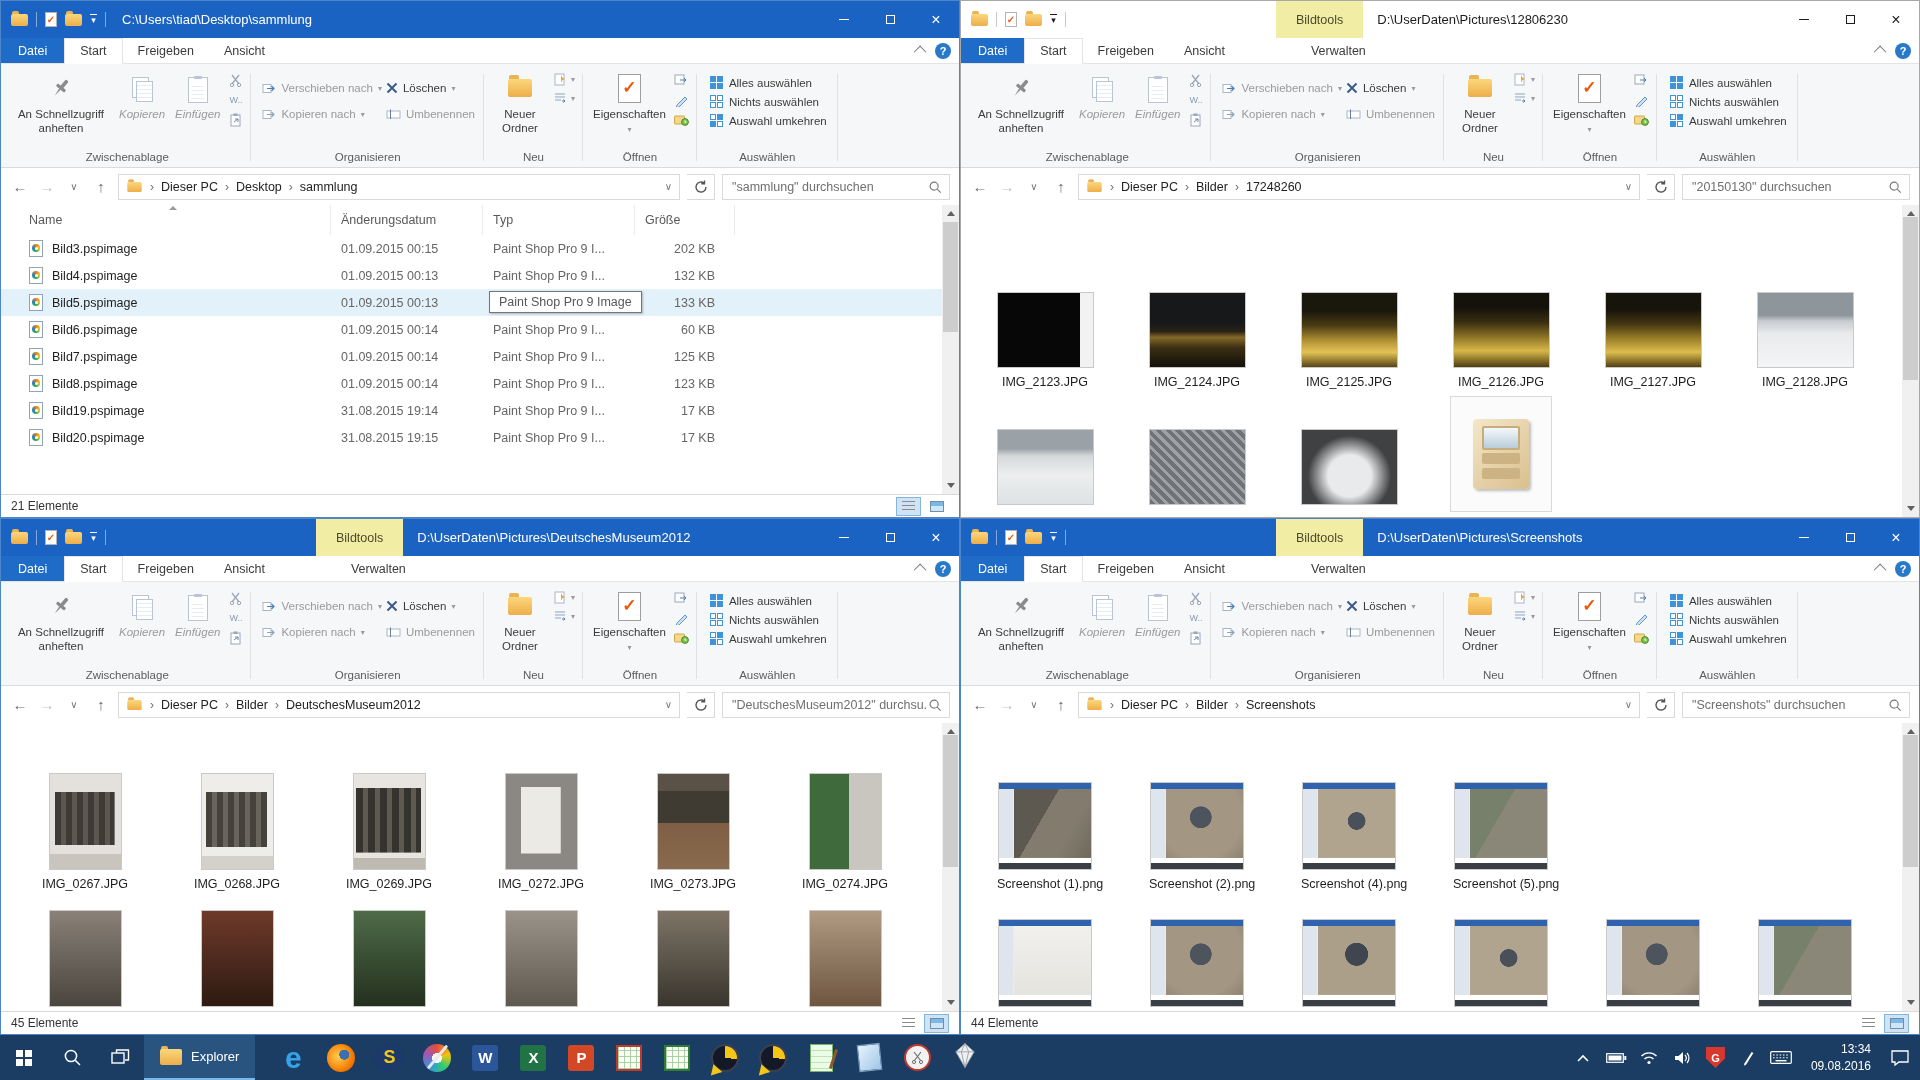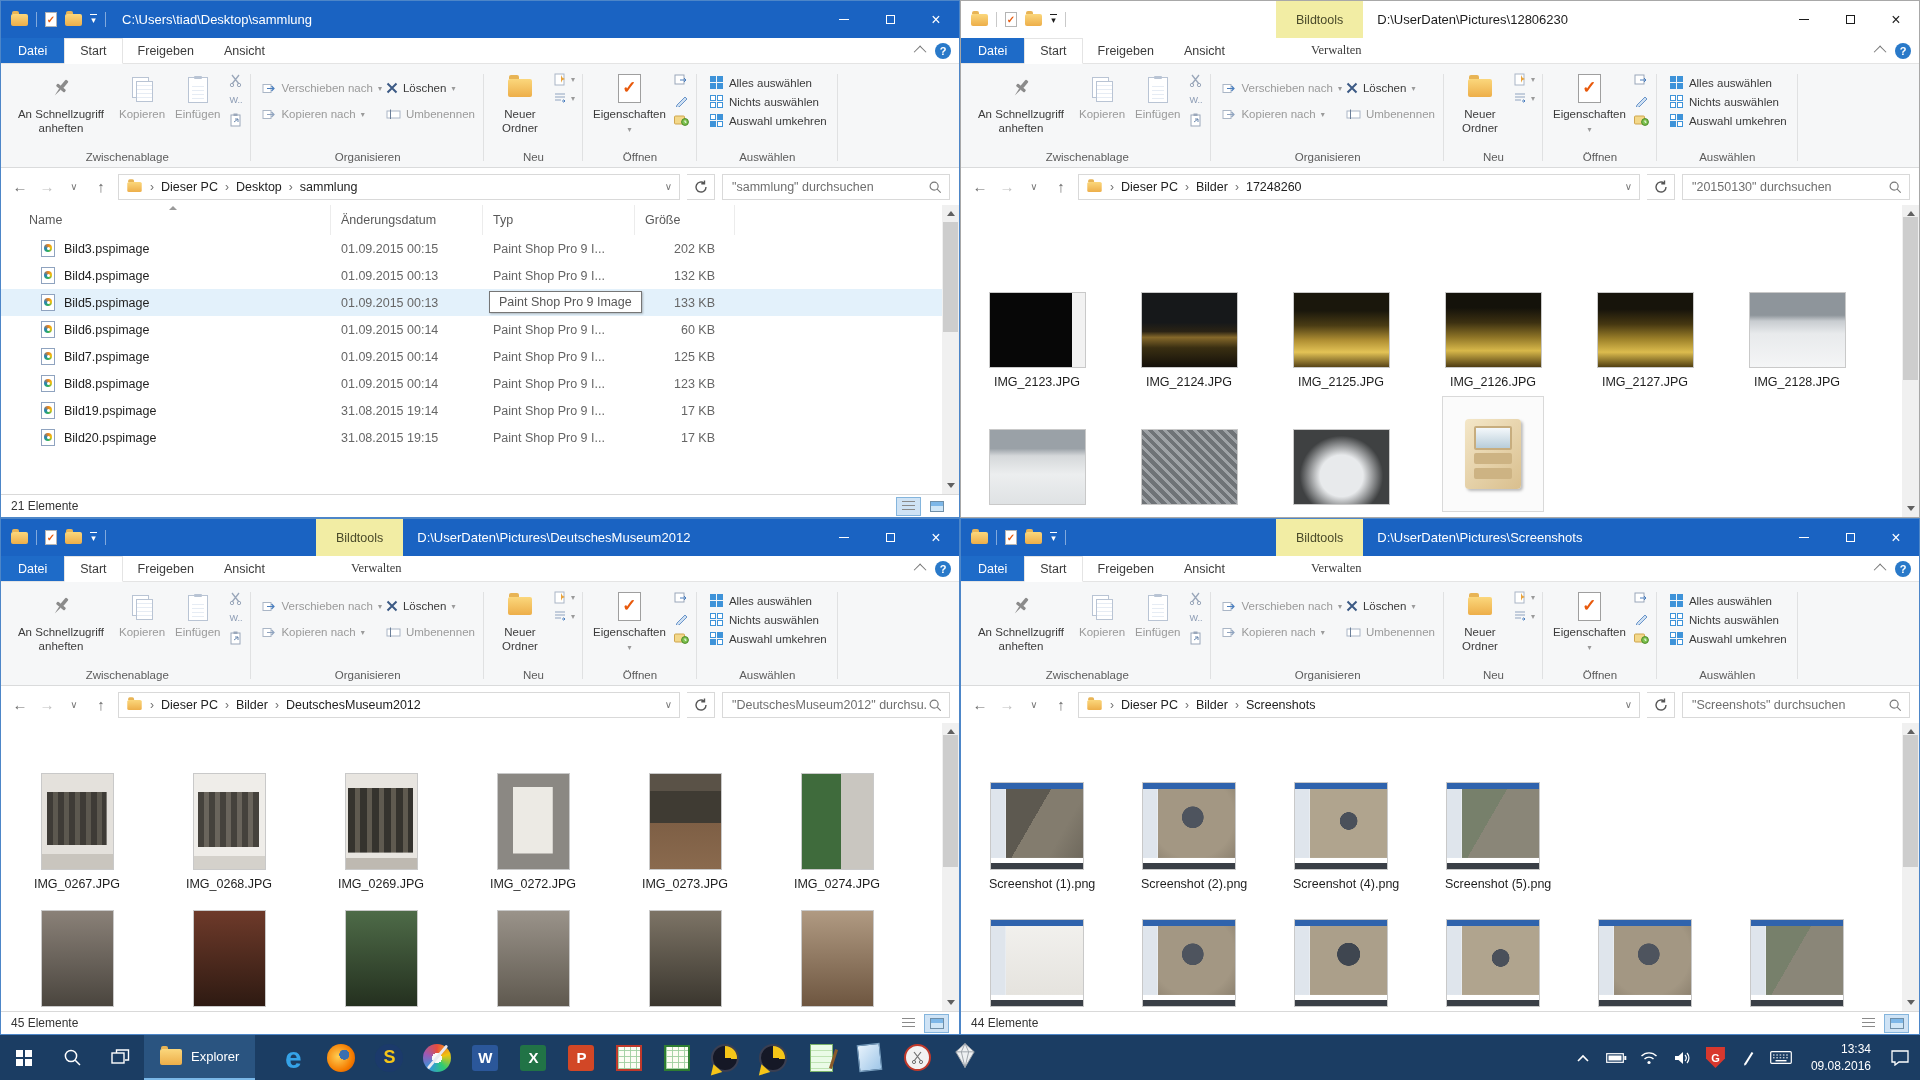--- a/index.html
+++ b/index.html
@@ -30,33 +30,33 @@
   .controls{margin-left:auto;display:flex;height:100%;}
   .ctl{width:46px;height:100%;display:grid;place-items:center;color:inherit;}
   .ctl .minbar{width:10px;height:1px;background:currentColor;}
   .ctl .maxbox{width:9px;height:9px;border:1px solid currentColor;}
   .ctl.close{font-size:16px;}
   
   .tabsrow{height:26px;flex:none;display:flex;align-items:stretch;background:#fff;border-bottom:1px solid #e4e4e4;position:relative;}
   .tab{display:flex;align-items:center;padding:0 15px;font-size:12.5px;color:#3b3b3b;}
   .tab.datei{background:var(--tabblue);color:#fff;padding:0 17px;}
   .tab.active{border:1px solid #e4e4e4;border-bottom:1px solid #fff;margin-bottom:-1px;}
-  .tab.verwalten{margin-left:56px;font-family:Liberation Serif, serif;}
+  .tab.verwalten{margin-left:56px;}
   .tab-right{position:absolute;right:8px;top:0;height:100%;display:flex;align-items:center;gap:9px;}
   .rb-collapse{width:9px;height:9px;border-left:1.5px solid #777;border-top:1.5px solid #777;transform:rotate(45deg) translateY(2px);}
   .helpdot{width:16px;height:16px;border-radius:50%;background:#2979C9;color:#fff;font-size:11px;font-weight:bold;display:grid;place-items:center;}
   
   .ribbon{height:104px;flex:none;background:var(--ribbon);border-bottom:1px solid #dadbdc;display:flex;padding:4px 0 0 2px;}
   .grp{display:flex;flex-direction:column;position:relative;padding:0 5px;}
   .grp::after{content:"";position:absolute;right:0;top:6px;bottom:6px;width:1px;background:#e0e1e2;}
   .grp-body{flex:1;display:flex;align-items:flex-start;}
   .grp-label{height:19px;font-size:11.5px;color:#5c5c5c;text-align:center;line-height:19px;}
   .big{display:flex;flex-direction:column;align-items:center;text-align:center;font-size:11.5px;
     color:var(--txt);padding:3px 5px;line-height:1.2;gap:3px;}
-  .big.dis{color:var(--gray);}
+  .big.dis{color:var(--gray);font-style:italic;}
   .big .bicon{height:34px;display:flex;align-items:center;justify-content:center;}
   .pinlbl{width:96px;}
   .pages{width:17px;height:21px;border:1px solid #b9c4d4;background:repeating-linear-gradient(#fff 0 3px,#e6ecf4 3px 4px);
     box-shadow:-4px -4px 0 -1px #fff,-4px -4px 0 0 #b9c4d4;margin:6px 0 0 5px;}
   .clipbig{width:20px;height:26px;border:1px solid #b9c4d4;background:#fff;position:relative;margin-top:3px;}
   .clipbig::before{content:"";position:absolute;top:-2px;left:5px;width:8px;height:3px;background:#b9c4d4;border-radius:1px;}
   .clipbig::after{content:"";position:absolute;inset:5px 3px 3px;background:repeating-linear-gradient(#fff 0 3px,#e6ecf4 3px 4px);}
   .smcol{display:flex;flex-direction:column;justify-content:flex-start;gap:6px;padding:5px 3px 0 3px;}
   .smico{width:15px;height:14px;display:grid;place-items:center;color:#8b9bb4;font-size:11px;}
   .org-grid{display:grid;grid-template-columns:auto auto;column-gap:4px;row-gap:14px;align-content:center;padding:14px 4px 0 6px;}
@@ -94,32 +94,32 @@
   .vthumb{position:absolute;left:1px;right:1px;background:#cdcdcd;}
   
   .details{position:absolute;inset:0 17px 0 0;}
   .cols{display:flex;height:30px;align-items:center;font-size:12.5px;color:#595959;position:relative;}
   .hcell{height:100%;display:flex;align-items:center;border-right:1px solid #ececec;padding-left:10px;}
   .h-name{width:330px;padding-left:28px;}
   .h-date{width:152px;} .h-type{width:152px;} .h-size{width:100px;}
   .sortcaret{position:absolute;left:168px;top:1px;width:0;height:0;border-left:4px solid transparent;border-right:4px solid transparent;border-bottom:4px solid #9a9a9a;}
   .frow{display:flex;height:27px;align-items:center;font-size:12.5px;color:#1e1e1e;}
   .frow.hov{background:#E3F1FB;}
-  .cell-name{width:330px;display:flex;align-items:center;gap:9px;padding-left:40px;}
+  .cell-name{width:330px;display:flex;align-items:center;gap:9px;padding-left:28px;}
   .cell-date{width:152px;color:#666;padding-left:10px;}
   .cell-type{width:152px;color:#666;padding-left:10px;}
   .cell-size{width:100px;text-align:right;color:#666;padding-right:20px;}
   .pspico{width:14px;height:17px;background:#fff;border:1px solid #8fa3bf;position:relative;flex:none;}
   .pspico::before{content:"";position:absolute;left:2px;top:3px;width:8px;height:8px;border-radius:50%;
     background:conic-gradient(#e67e22,#f1c40f,#27ae60,#2980b9,#e67e22);}
   .pspico::after{content:"";position:absolute;left:5px;top:6px;width:3px;height:3px;border-radius:50%;background:#fff;}
   .tip{position:absolute;left:488px;height:22px;line-height:20px;background:#fff;border:1px solid #767676;
     font-size:12.5px;color:#575757;padding:0 9px;box-shadow:1px 1px 2px rgba(0,0,0,.25);white-space:nowrap;z-index:5;}
   
-  .icons{position:absolute;inset:0 17px 0 0;padding-left:0;overflow:hidden;}
+  .icons{position:absolute;inset:0 17px 0 0;padding-left:8px;overflow:hidden;}
   .irow{white-space:nowrap;}
   .icell{display:inline-flex;flex-direction:column;align-items:center;width:152px;vertical-align:top;}
   .ithumb-wrap{height:98px;display:flex;align-items:flex-end;justify-content:center;}
   .ithumb-wrap.boxed{border:1px solid #d9d9d9;background:#fbfbfb;align-items:center;padding:4px 22px;height:116px;margin-top:-10px;}
   .ilabel{margin-top:7px;font-size:12.5px;color:#1e1e1e;text-align:center;line-height:1.3;max-width:96px;word-wrap:break-word;}
   .irow2{margin-top:16px;}
   .th{box-shadow:0 0 0 1px #c9c9c9;flex:none;}
   .t-land{width:95px;height:74px;} .t-port{width:71px;height:95px;} .t-shotsz{width:92px;height:86px;}
   .t-night-black{background:linear-gradient(90deg,#070707 0 86%,#f2f2f2 86%),#070707;
     background-blend-mode:normal;}

